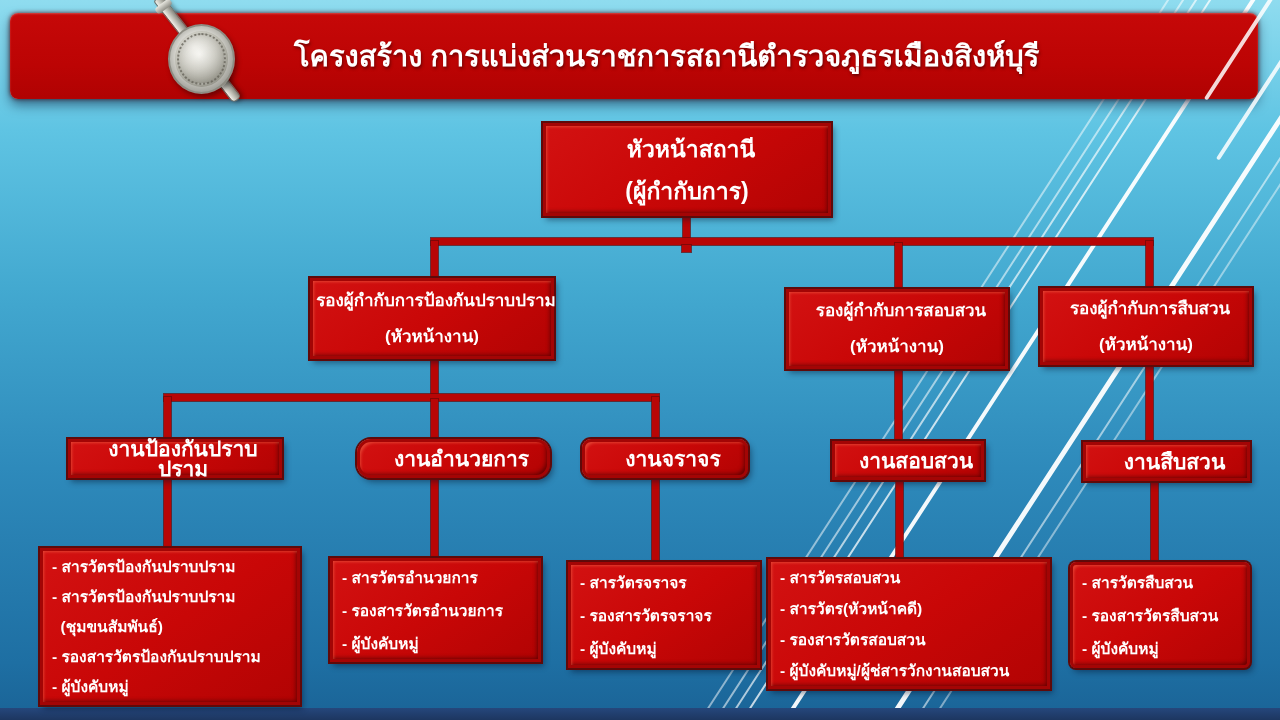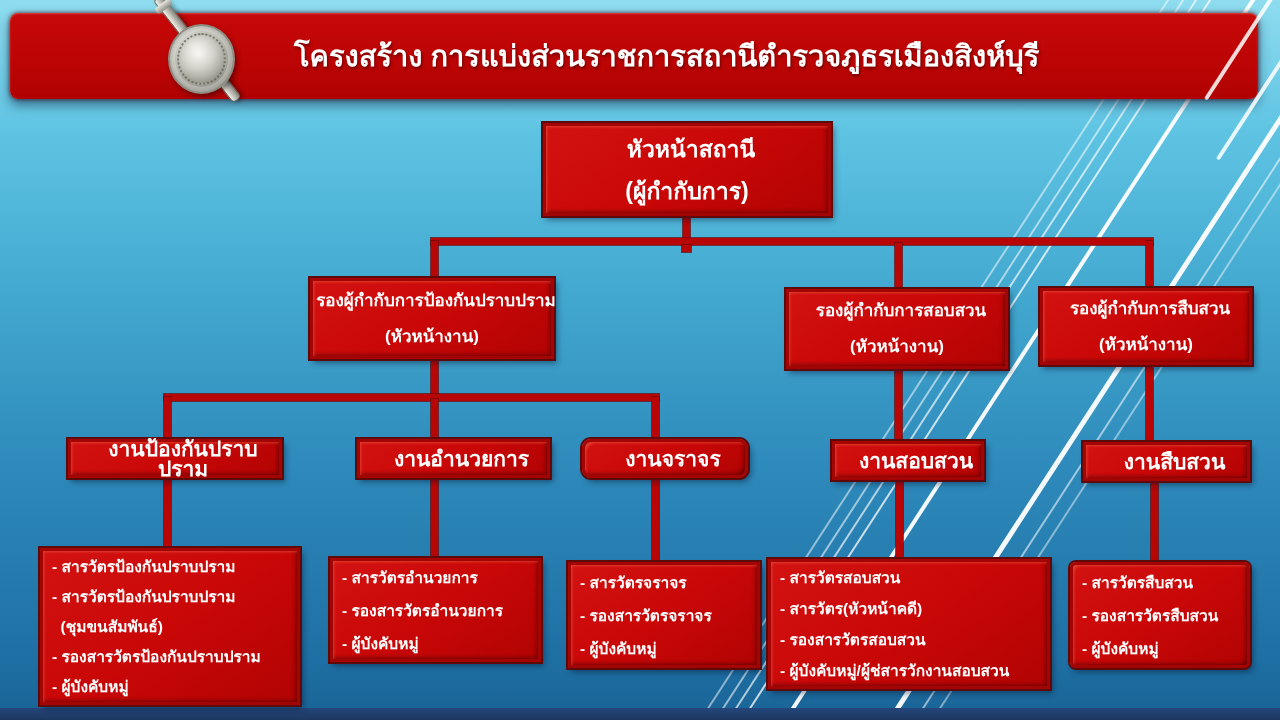--- a/index.html
+++ b/index.html
@@ -131,21 +131,21 @@
     <div class="node-sub">(หัวหน้างาน)</div>
   </div>
   <div class="abs rbox dep-box" style="left:1040px;top:288px;width:212px;height:77px;">
     <div class="node-title">รองผู้กำกับการสืบสวน</div>
     <div class="node-sub">(หัวหน้างาน)</div>
   </div>
 
   <div class="abs rbox unit-box" style="left:68px;top:439px;width:198px;height:39px;">
     <div>งานป้องกันปราบปราม</div>
   </div>
-  <div class="abs rbox unit-box" style="left:357px;top:439px;width:177px;height:39px;">
+  <div class="abs rbox unit-box" style="left:357px;top:439px;width:177px;height:39px;border-radius:14px;">
     <div>งานอำนวยการ</div>
   </div>
   <div class="abs rbox unit-box" style="left:582px;top:439px;width:150px;height:39px;border-radius:9px;">
     <div>งานจราจร</div>
   </div>
   <div class="abs rbox unit-box" style="left:832px;top:441px;width:136px;height:39px;">
     <div>งานสอบสวน</div>
   </div>
   <div class="abs rbox unit-box" style="left:1083px;top:442px;width:151px;height:39px;">
     <div>งานสืบสวน</div>

